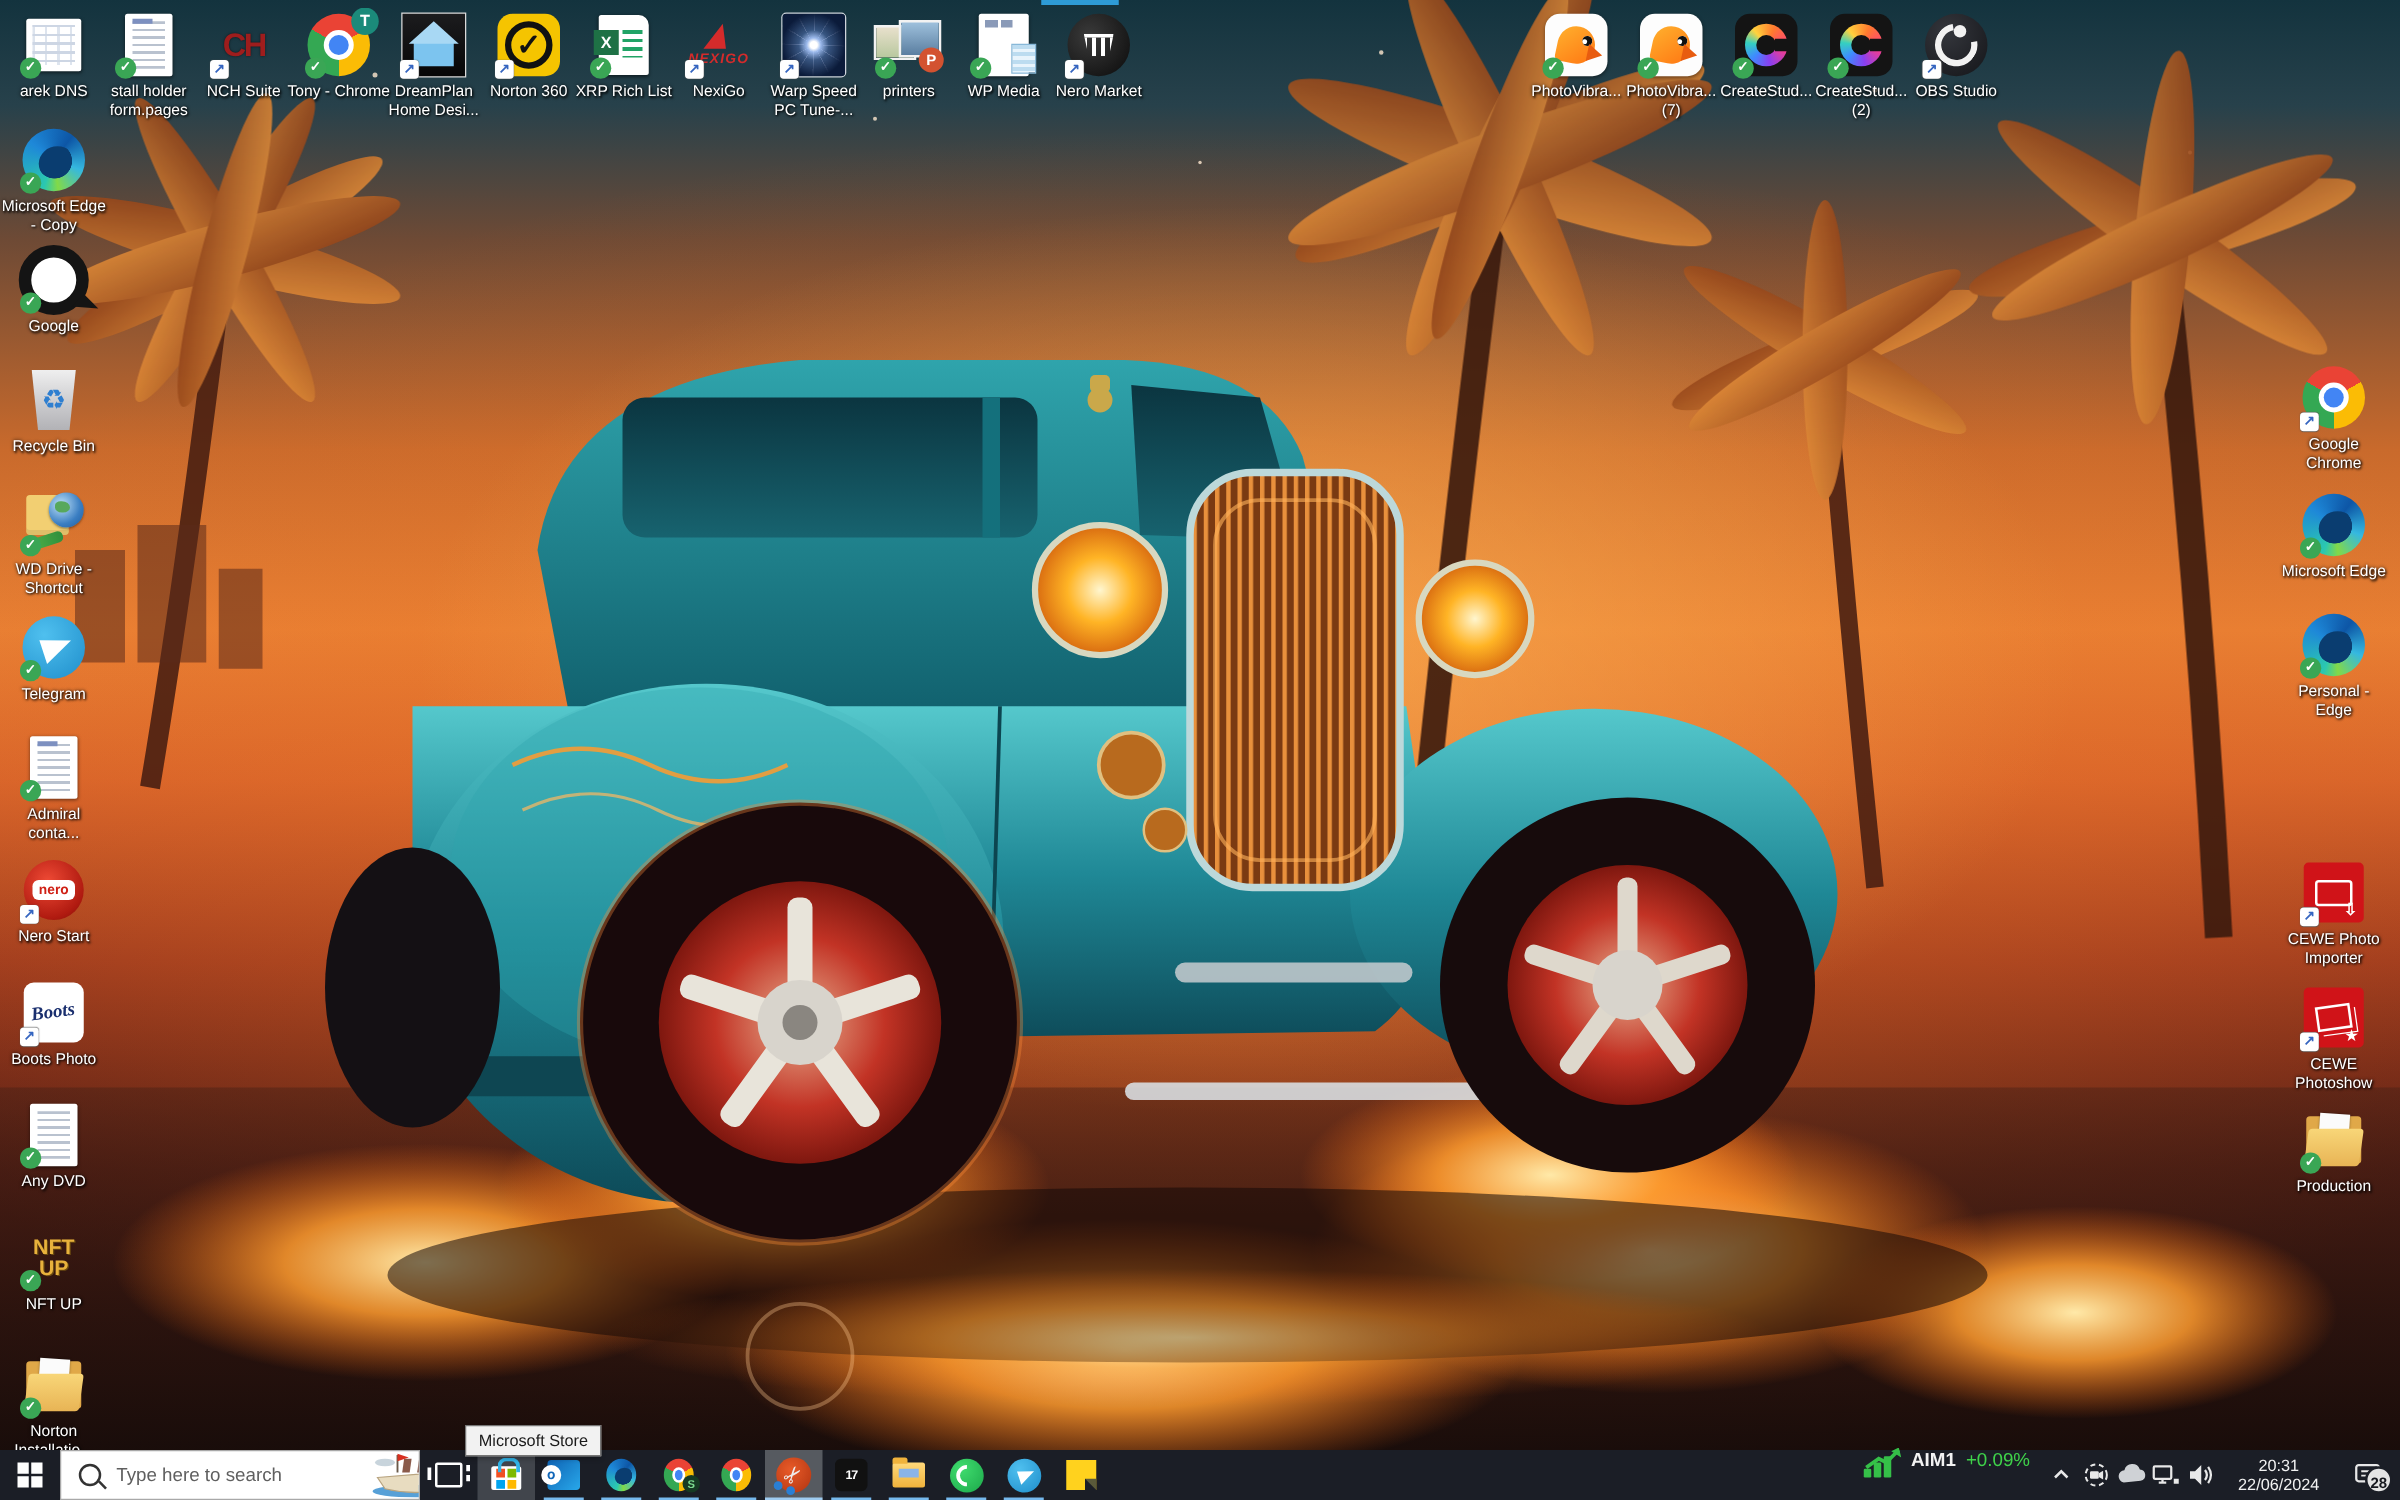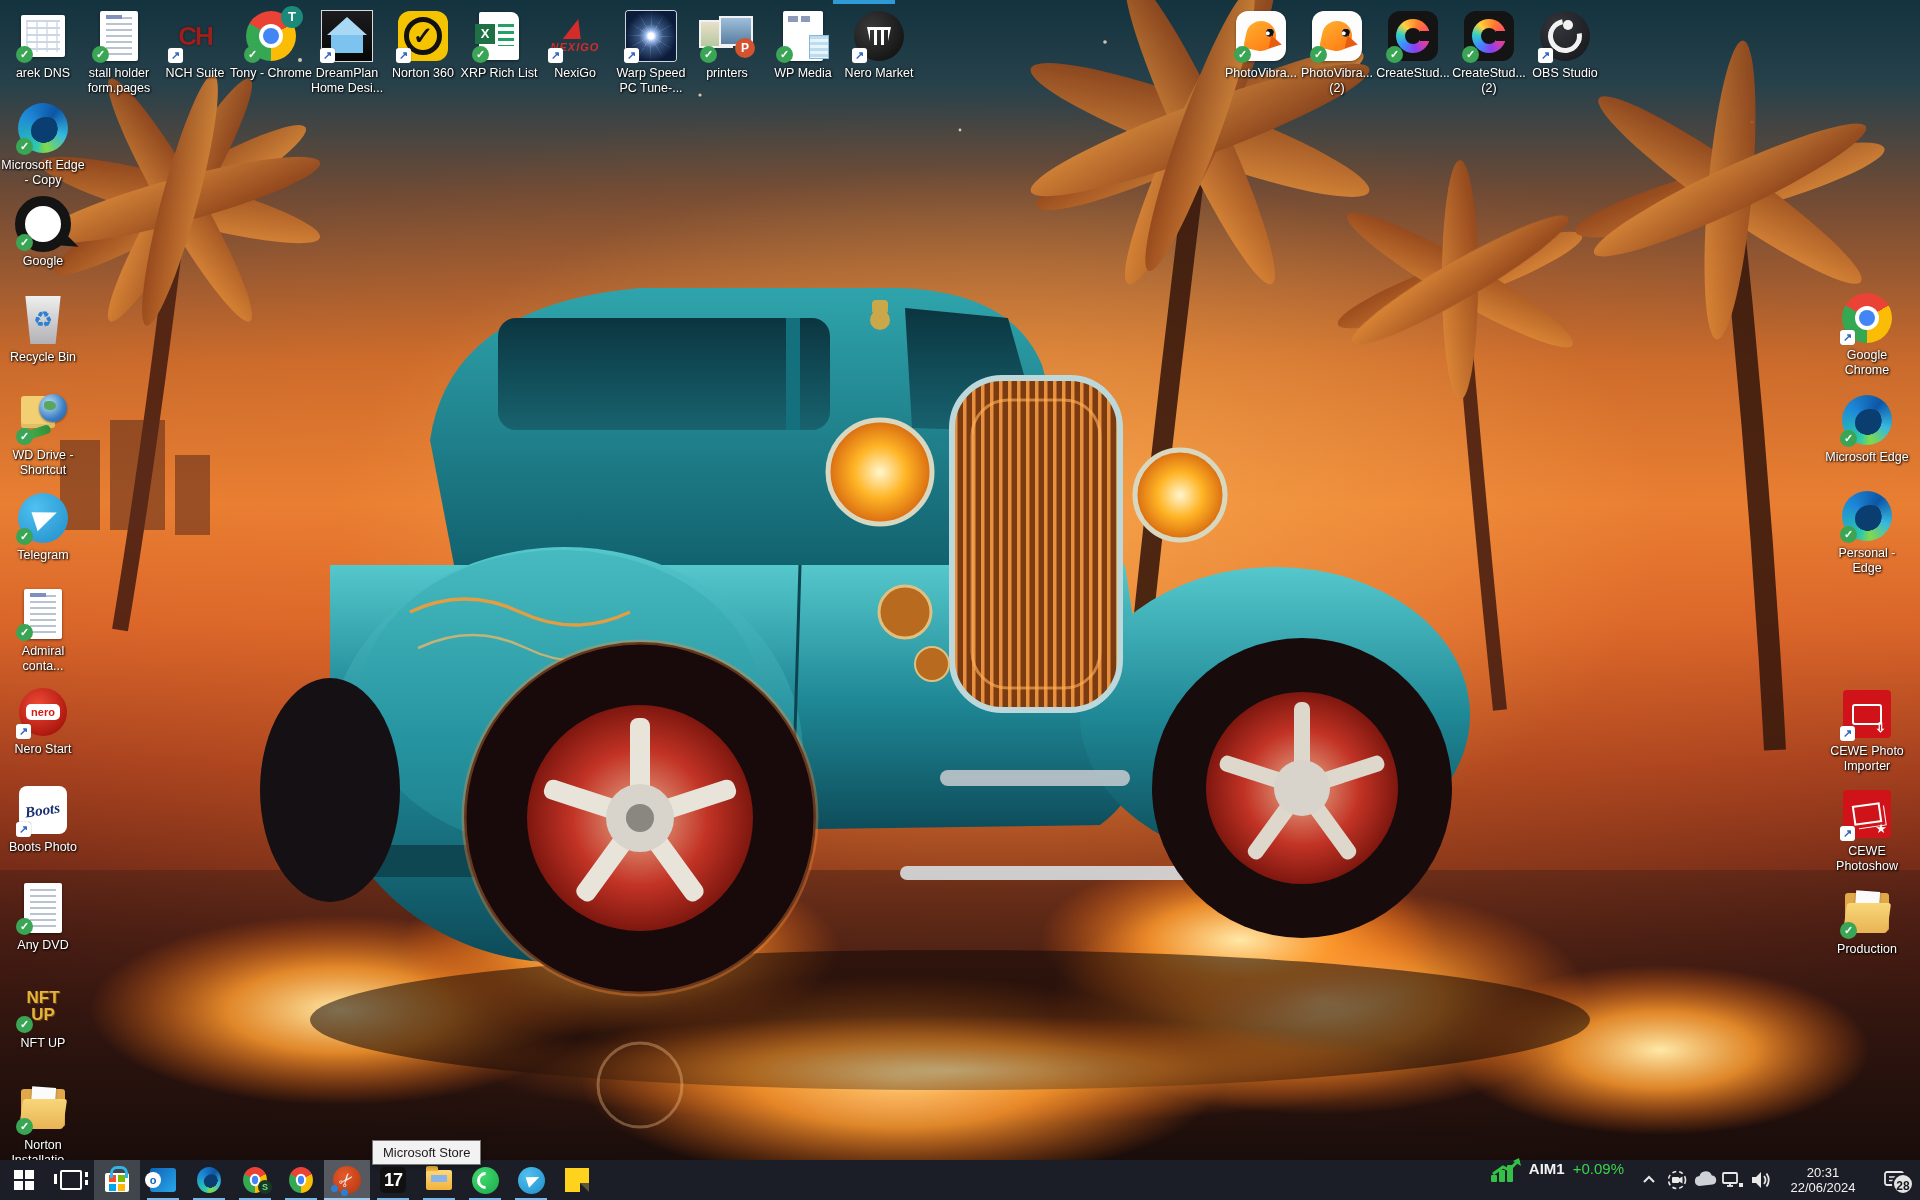--- a/index.html
+++ b/index.html
@@ -126,21 +126,21 @@
   .storebag{position:relative;width:24px;height:19px;background:#fff;border-radius:2px;margin-top:5px;display:grid;place-content:center;grid-template-columns:7px 7px;grid-template-rows:7px 7px;gap:2px}
   .storebag::before{content:"";position:absolute;top:-7px;left:5px;width:12px;height:9px;border:3px solid #31b4e8;border-bottom:none;border-radius:7px 7px 0 0}
   .storebag i:nth-child(1){background:#f25022}.storebag i:nth-child(2){background:#7fba00}
   .storebag i:nth-child(3){background:#00a4ef}.storebag i:nth-child(4){background:#ffb900}
   .outlook{position:relative;width:26px;height:24px;background:linear-gradient(135deg,#0f63b4,#28a8ea);border-radius:3px}
   .outlook .o{position:absolute;left:-5px;top:4px;width:16px;height:16px;border-radius:50%;background:#fff;color:#1066b8;font-weight:bold;font-size:11px;line-height:16px;text-align:center}
   .mini{transform:scale(.52);transform-origin:center}
   .scissors{width:28px;height:28px;border-radius:50%;background:radial-gradient(circle at 40% 35%,#e85a28,#b03410);display:flex;align-items:center;justify-content:center;position:relative}
   .scissors::before{content:"✂";color:#eee;font-size:18px;transform:rotate(-50deg)}
   .scissors::after{content:"";position:absolute;left:-2px;bottom:2px;width:7px;height:7px;border-radius:50%;background:#2a7fd4;box-shadow:10px 4px 0 #2a7fd4}
-  .tv{width:26px;height:26px;background:#111;border-radius:5px;color:#fff;font-weight:bold;font-size:18px;display:flex;align-items:center;justify-content:center;letter-spacing:-1px}
+  .tv{width:26px;height:26px;background:#111;border-radius:5px;color:#fff;font-weight:bold;font-size:10px;display:flex;align-items:center;justify-content:center;letter-spacing:-1px}
   .fexp{position:relative;width:26px;height:20px;background:linear-gradient(180deg,#ffd97a,#f0b33c);border-radius:2px}
   .fexp::before{content:"";position:absolute;top:-4px;left:0;width:12px;height:5px;background:#f0b33c;border-radius:2px 2px 0 0}
   .fexp::after{content:"";position:absolute;left:5px;top:5px;width:16px;height:7px;background:#8ab4e8}
   .wapp{width:27px;height:27px;border-radius:50%;background:radial-gradient(circle at 35% 30%,#3fdc6e,#1ca84a);display:flex;align-items:center;justify-content:center}
   .wapp::before{content:"";width:11px;height:11px;border:3px solid #fff;border-color:#fff transparent transparent #fff;border-radius:50%;transform:rotate(-45deg)}
   .teleb{width:27px;height:27px;border-radius:50%;background:radial-gradient(circle at 35% 30%,#4fc0ef,#1f8ecb);display:flex;align-items:center;justify-content:center}
   .teleb::before{content:"";width:0;height:0;border-left:13px solid #fff;border-top:4px solid transparent;border-bottom:7px solid transparent;transform:rotate(-18deg);margin-left:4px}
   .sticky{position:relative;width:24px;height:24px;background:#ffd21e;overflow:hidden}
   .sticky::after{content:"";position:absolute;right:-1px;bottom:-1px;border-top:10px solid #5a5a3a;border-right:10px solid #1b1e26;transform:rotate(90deg)}
   
@@ -529,21 +529,21 @@
     </div>
     <div class="dlabel">PhotoVibra...</div>
   </div>
 <div class="dicon" style="left:1294px;top:8px">
     <div class="glyph">
       <div class="ic-pv">
         <span class="bird"></span>
       </div>
       <span class="b-check">✓</span>
     </div>
-    <div class="dlabel">PhotoVibra... (2)</div>
+    <div class="dlabel">PhotoVibra... (7)</div>
   </div>
 <div class="dicon" style="left:1370px;top:8px">
     <div class="glyph">
       <div class="ic-cs">
         <span class="c"></span>
       </div>
       <span class="b-check">✓</span>
     </div>
     <div class="dlabel">CreateStud...</div>
   </div>
@@ -613,20 +613,34 @@
 
 <div class="taskbar">
   <div class="tb-btn start">
       <div class="winlogo">
         <span></span>
         <span></span>
         <span></span>
         <span></span>
       </div>
     </div>
+  <div class="searchbox">
+    <div class="mag"></div>
+    <input type="text" placeholder="Type here to search" style="">
+    <svg class="ship" width="76" height="36" viewBox="0 0 76 36">
+      <ellipse cx="38" cy="31" rx="34" ry="5" fill="#3a8fd0" opacity=".85"></ellipse>
+      <ellipse cx="14" cy="8" rx="8" ry="3" fill="#c8d4dc"></ellipse>
+        <ellipse cx="64" cy="10" rx="7" ry="2.6" fill="#c8d4dc"></ellipse>
+      <path d="M8,20 L68,15 L62,29 Q38,35 14,29 Z" fill="#e8dcc0" stroke="#b8a480" stroke-width="1"></path>
+      <rect x="30" y="5" width="6" height="11" fill="#8a5a4a" transform="skewX(-8)"></rect>
+      <rect x="42" y="4" width="6" height="12" fill="#7a4a3c" transform="skewX(-8)"></rect>
+      <line x1="24" y1="2" x2="24" y2="16" stroke="#6a5a4a" stroke-width="1.5"></line>
+      <polygon points="24,1 33,4 24,7" fill="#d83020"></polygon>
+    </svg>
+  </div>
   <div class="tb-btn">
       <div class="taskview"></div>
     </div>
   <div class="tb-btn hover">
       <div class="storebag">
         <i></i>
         <i></i>
         <i></i>
         <i></i>
       </div>

